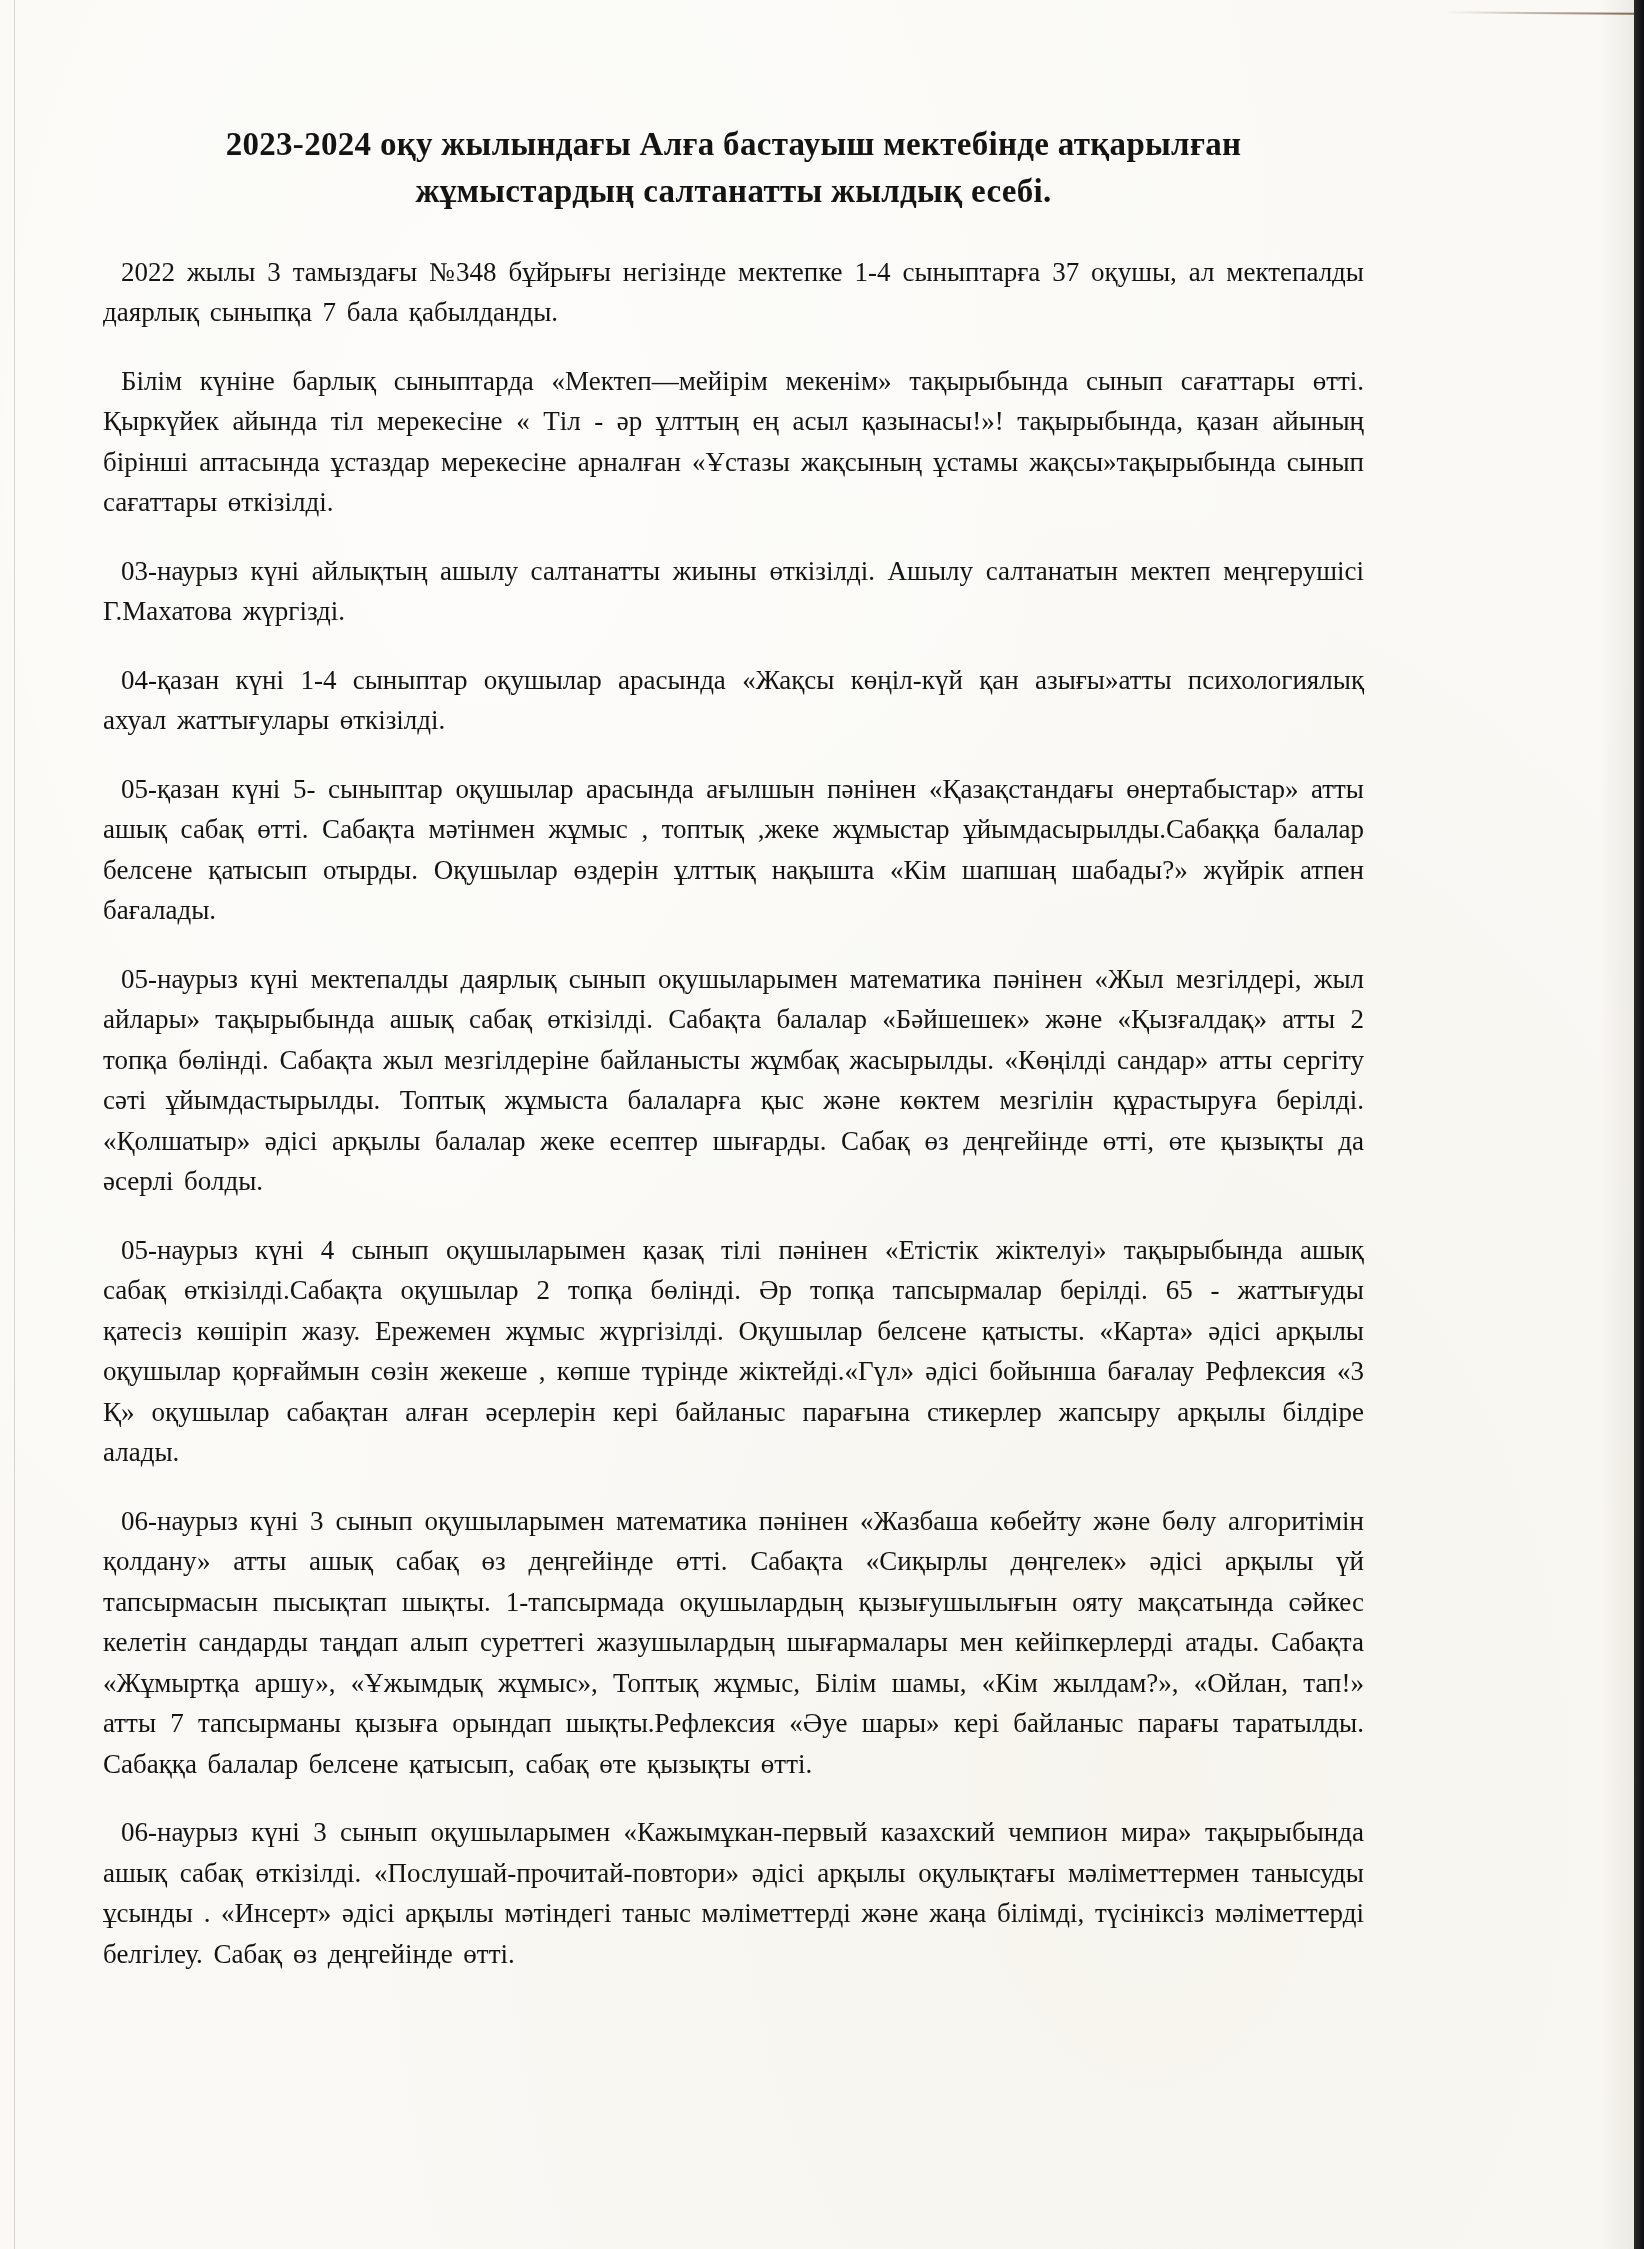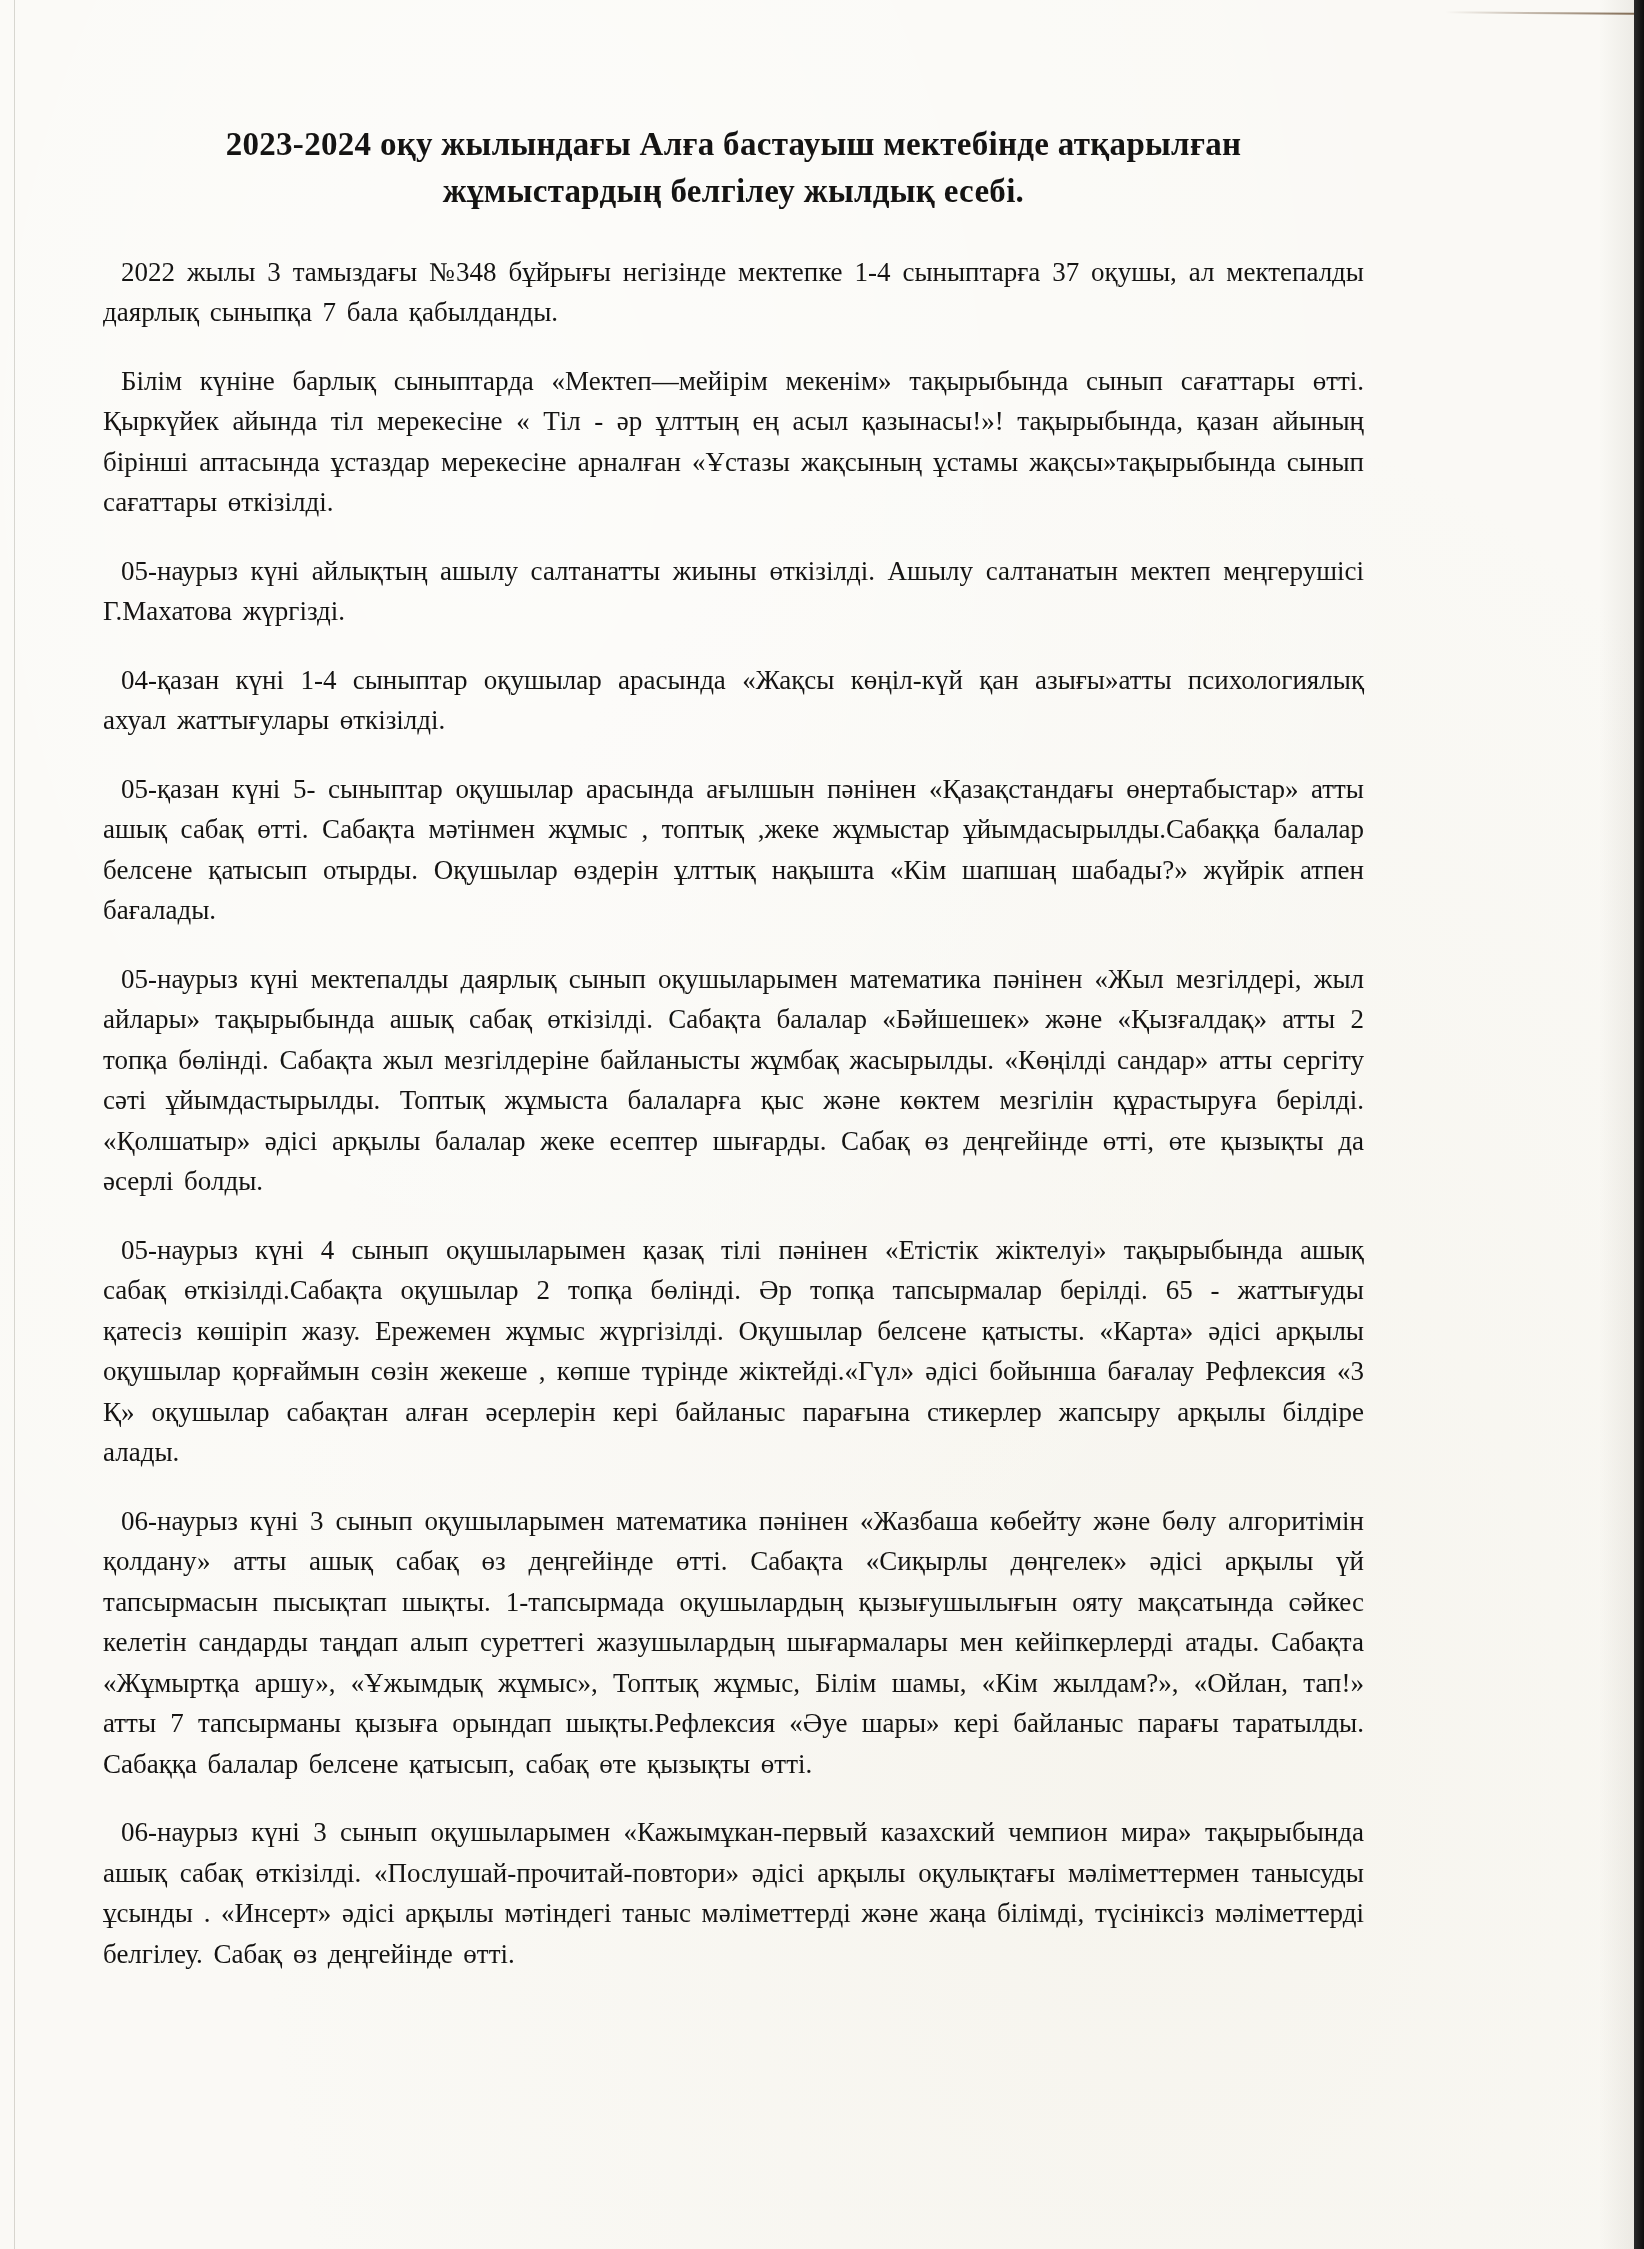--- a/index.html
+++ b/index.html
@@ -90,26 +90,26 @@
 
 <div class="paper-grain"></div>
 <div class="scan-left-line"></div>
 <div class="scan-top-line"></div>
 <div class="scan-edge-right-shadow"></div>
 <div class="scan-edge-right"></div>
 
 <div class="page">
   <h1 class="doc-title">
     <span class="t-line">2023-2024 оқу жылындағы Алға бастауыш мектебінде атқарылған</span>
-    <span class="t-line">жұмыстардың  белгілеу жылдық есебі.</span>
+    <span class="t-line">жұмыстардың  салтанатты жылдық есебі.</span>
   </h1>
   <div class="doc-body">
     <p>2022 жылы 3 тамыздағы №348 бұйрығы негізінде мектепке 1-4 сыныптарға 37 оқушы, ал мектепалды даярлық сыныпқа 7 бала қабылданды.</p>
     <p>Білім күніне барлық сыныптарда «Мектеп—мейірім  мекенім» тақырыбында сынып сағаттары өтті. Қыркүйек айында тіл мерекесіне « Тіл  - әр ұлттың ең  асыл қазынасы!»! тақырыбында, қазан айының бірінші аптасында ұстаздар мерекесіне арналған «Ұстазы  жақсының ұстамы жақсы»тақырыбында сынып сағаттары өткізілді.</p>
-    <p>05-наурыз  күні айлықтың ашылу салтанатты жиыны өткізілді. Ашылу салтанатын мектеп меңгерушісі Г.Махатова  жүргізді.</p>
+    <p>03-наурыз  күні айлықтың ашылу салтанатты жиыны өткізілді. Ашылу салтанатын мектеп меңгерушісі Г.Махатова  жүргізді.</p>
     <p>04-қазан  күні 1-4 сыныптар оқушылар арасында «Жақсы көңіл-күй қан азығы»атты психологиялық ахуал жаттығулары өткізілді.</p>
     <p>05-қазан  күні 5- сыныптар оқушылар арасында ағылшын пәнінен «Қазақстандағы өнертабыстар» атты ашық сабақ өтті. Сабақта мәтінмен жұмыс , топтық ,жеке  жұмыстар ұйымдасырылды.Сабаққа  балалар белсене қатысып отырды. Оқушылар өздерін ұлттық нақышта «Кім шапшаң  шабады?» жүйрік  атпен бағалады.</p>
     <p>05-наурыз   күні мектепалды даярлық сынып оқушыларымен математика    пәнінен «Жыл мезгілдері, жыл  айлары» тақырыбында ашық сабақ өткізілді. Сабақта балалар  «Бәйшешек» және «Қызғалдақ» атты 2 топқа бөлінді. Сабақта  жыл  мезгілдеріне байланысты  жұмбақ жасырылды. «Көңілді сандар» атты сергіту  сәті ұйымдастырылды. Топтық  жұмыста  балаларға қыс және көктем  мезгілін  құрастыруға берілді. «Қолшатыр»  әдісі  арқылы  балалар жеке есептер шығарды. Сабақ өз деңгейінде өтті, өте  қызықты да әсерлі  болды.</p>
     <p>05-наурыз  күні 4 сынып оқушыларымен қазақ тілі пәнінен «Етістік  жіктелуі» тақырыбында ашық сабақ өткізілді.Сабақта оқушылар 2 топқа бөлінді. Әр топқа тапсырмалар берілді. 65 - жаттығуды қатесіз көшіріп жазу. Ережемен жұмыс жүргізілді. Оқушылар белсене қатысты. «Карта» әдісі  арқылы оқушылар қорғаймын сөзін жекеше , көпше түрінде жіктейді.«Гүл» әдісі бойынша бағалау Рефлексия  «3 Қ» оқушылар сабақтан алған әсерлерін кері байланыс парағына стикерлер жапсыру арқылы білдіре алады.</p>
     <p>06-наурыз күні 3 сынып оқушыларымен математика пәнінен «Жазбаша  көбейту және бөлу алгоритімін қолдану» атты ашық сабақ өз деңгейінде  өтті. Сабақта «Сиқырлы  дөңгелек» әдісі арқылы  үй  тапсырмасын пысықтап шықты. 1-тапсырмада  оқушылардың  қызығушылығын ояту  мақсатында  сәйкес келетін  сандарды  таңдап алып  суреттегі  жазушылардың шығармалары  мен кейіпкерлерді  атады. Сабақта  «Жұмыртқа  аршу», «Ұжымдық жұмыс», Топтық жұмыс, Білім  шамы,  «Кім жылдам?», «Ойлан, тап!» атты 7  тапсырманы қызыға орындап шықты.Рефлексия  «Әуе шары» кері байланыс  парағы  таратылды. Сабаққа балалар белсене қатысып, сабақ өте қызықты өтті.</p>
     <p>06-наурыз күні  3 сынып  оқушыларымен «Кажымұкан-первый  казахский  чемпион мира» тақырыбында ашық сабақ  өткізілді. «Послушай-прочитай-повтори» әдісі арқылы оқулықтағы мәліметтермен танысуды  ұсынды . «Инсерт» әдісі арқылы  мәтіндегі таныс  мәліметтерді  және жаңа білімді, түсініксіз мәліметтерді белгілеу.  Сабақ өз деңгейінде  өтті.</p>
   </div>
 </div>
 
 

